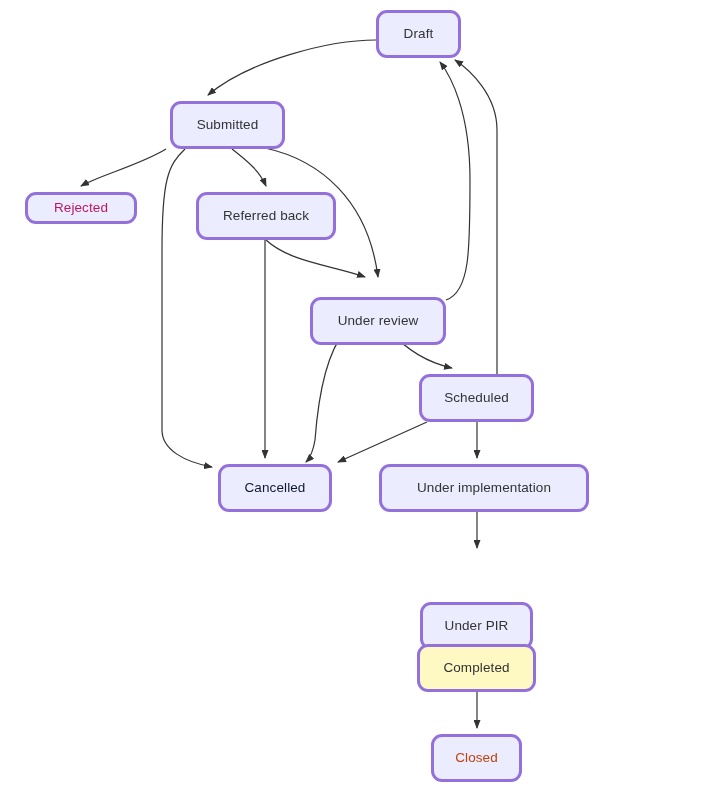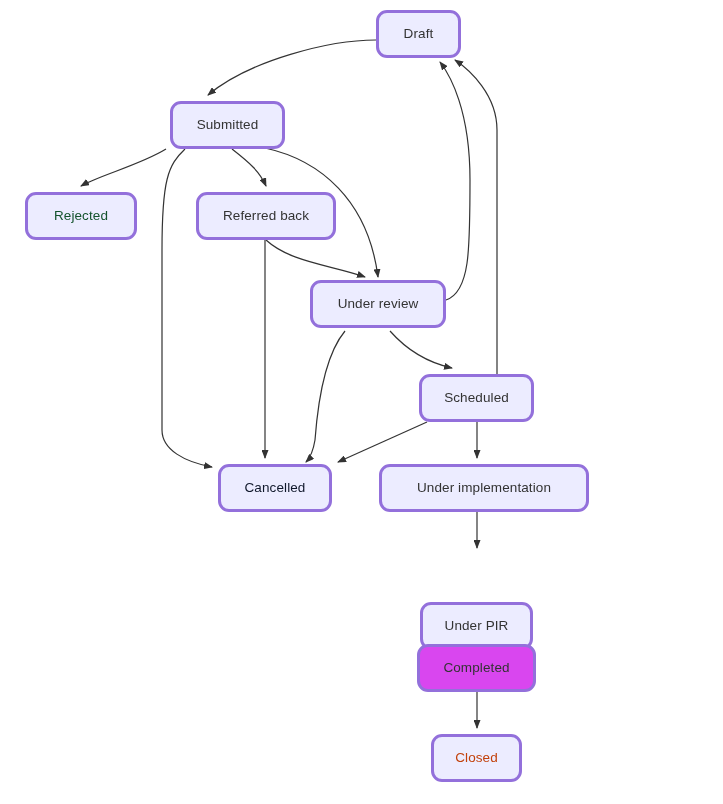--- a/index.html
+++ b/index.html
@@ -77,42 +77,42 @@
       </g>
   </svg>
 
   <div id="node-group">
       <div class="flow-node" style="left: 376px; top: 10px; width: 85px; height: 48px; background: rgb(236, 236, 255); border-color: rgb(147, 112, 219); color: rgb(51, 51, 51);">
         <span class="node-label">Draft</span>
       </div>
       <div class="flow-node" style="left: 150px; top: 101px; width: 115px; height: 48px; background: rgb(236, 236, 255); border-color: rgb(147, 112, 219); color: rgb(51, 51, 51); margin-left: 20px;">
         <span class="node-label">Submitted</span>
       </div>
-      <div class="flow-node" style="left: 25px; top: 192px; width: 112px; height: 48px; background: rgb(236, 236, 255); border-color: rgb(147, 112, 219); color: #14532d;">
+      <div class="flow-node" style="left: 25px; top: 192px; width: 112px; height: 32px; background: rgb(236, 236, 255); border-color: rgb(147, 112, 219); color: #be185d;">
         <span class="node-label">Rejected</span>
       </div>
       <div class="flow-node" style="left: 196px; top: 192px; width: 140px; height: 48px; background: rgb(236, 236, 255); border-color: rgb(147, 112, 219); color: rgb(51, 51, 51);">
         <span class="node-label">Referred back</span>
       </div>
-      <div class="flow-node" style="left: 310px; top: 280px; width: 136px; height: 48px; background: rgb(236, 236, 255); border-color: rgb(147, 112, 219); color: rgb(51, 51, 51);">
+      <div class="flow-node" style="left: 310px; top: 297px; width: 136px; height: 48px; background: rgb(236, 236, 255); border-color: rgb(147, 112, 219); color: rgb(51, 51, 51);">
         <span class="node-label">Under review</span>
       </div>
       <div class="flow-node" style="left: 419px; top: 374px; width: 115px; height: 48px; background: rgb(236, 236, 255); border-color: rgb(147, 112, 219); color: rgb(51, 51, 51);">
         <span class="node-label">Scheduled</span>
       </div>
       <div class="flow-node" style="left: 218px; top: 464px; width: 114px; height: 48px; background: rgb(236, 236, 255); border-color: rgb(147, 112, 219); color: #0f172a;">
         <span class="node-label">Cancelled</span>
       </div>
       <div class="flow-node" style="left: 379px; top: 464px; width: 210px; height: 48px; background: rgb(236, 236, 255); border-color: rgb(147, 112, 219); color: rgb(51, 51, 51);">
         <span class="node-label">Under implementation</span>
       </div>
       <div class="flow-node" style="left: 420px; top: 554px; width: 113px; height: 48px; background: rgb(236, 236, 255); border-color: rgb(147, 112, 219); color: rgb(51, 51, 51); margin-top: 48px;">
         <span class="node-label">Under PIR</span>
       </div>
-      <div class="flow-node" style="left: 417px; top: 644px; width: 119px; height: 48px; background: #d946ef; border-color: rgb(147, 112, 219); color: rgb(51, 51, 51);">
+      <div class="flow-node" style="left: 417px; top: 644px; width: 119px; height: 48px; background: #fef9c3; border-color: rgb(147, 112, 219); color: rgb(51, 51, 51);">
         <span class="node-label">Completed</span>
       </div>
       <div class="flow-node" style="left: 431px; top: 734px; width: 91px; height: 48px; background: rgb(236, 236, 255); border-color: rgb(147, 112, 219); color: #c2410c;">
         <span class="node-label">Closed</span>
       </div>
     </div>
 
 </div>
 
 </body></html>

